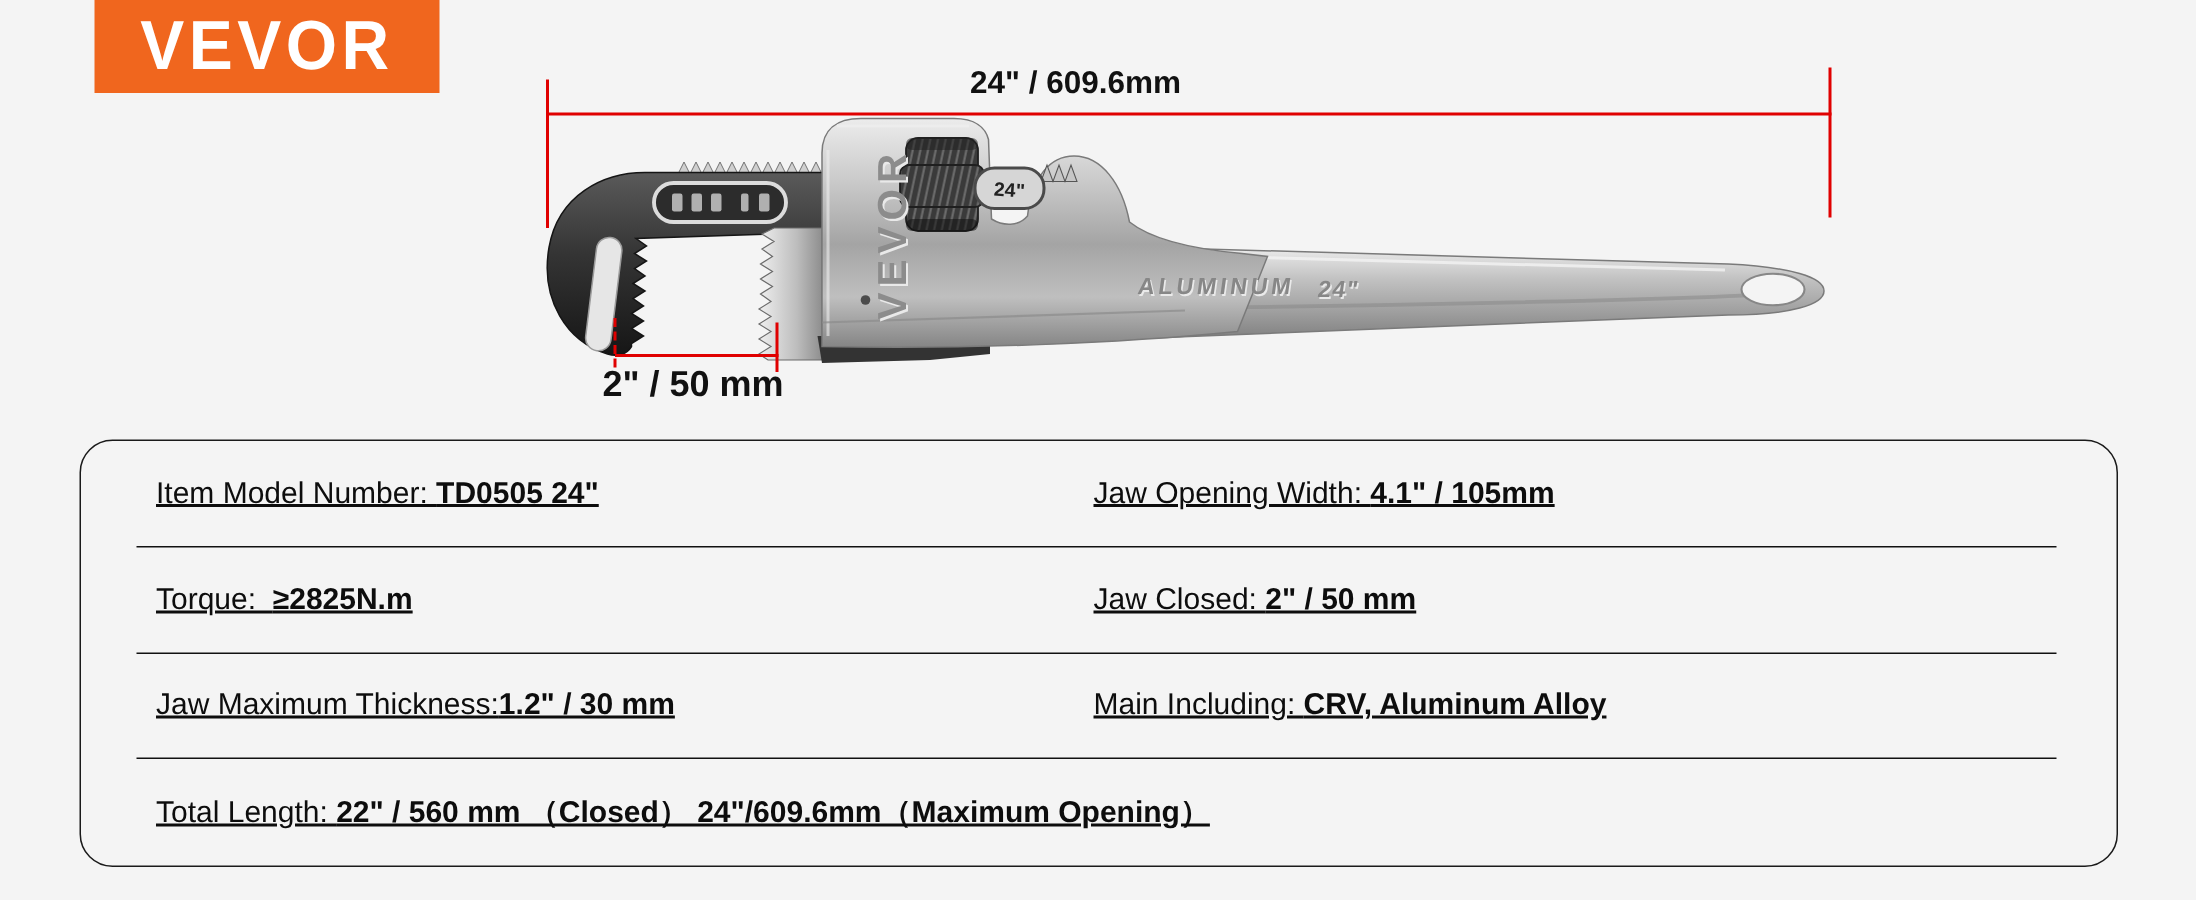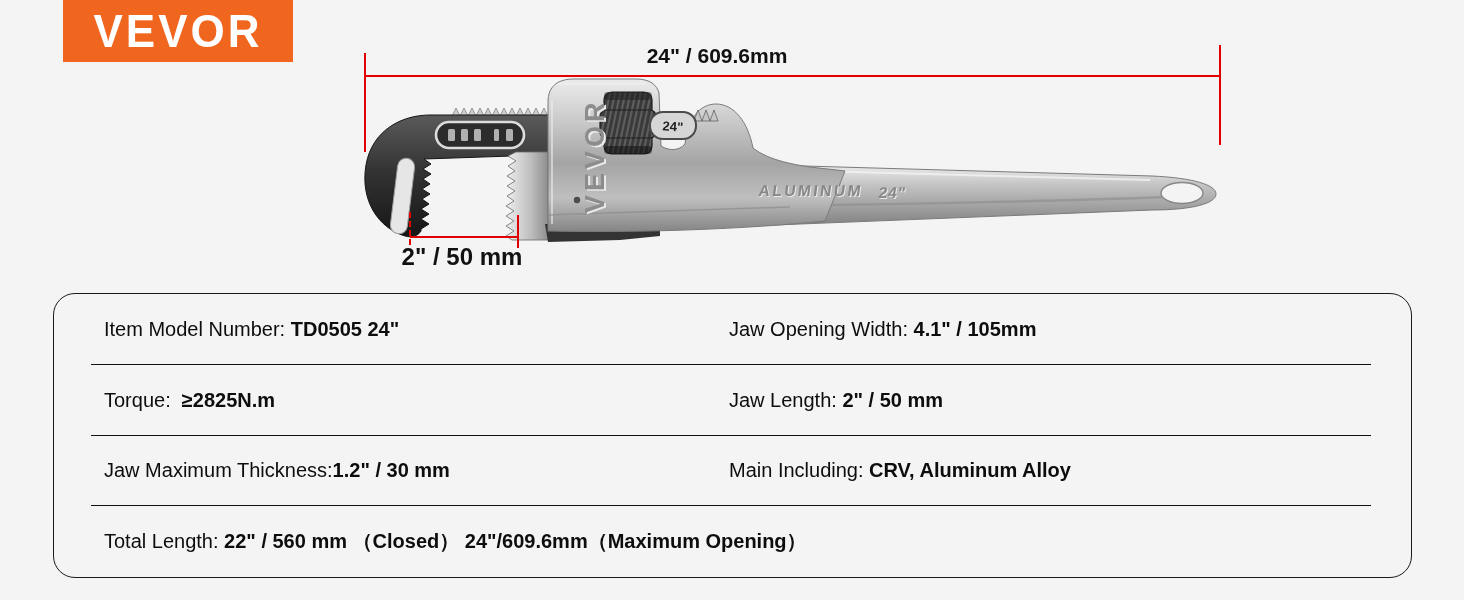--- a/index.html
+++ b/index.html
@@ -42,21 +42,21 @@
   .spec-row{
     flex:1;display:grid;grid-template-columns:625px 1fr;align-items:center;
     padding-left:50px;box-sizing:border-box;font-size:20px;position:relative;
   }
   .spec-row.full{grid-template-columns:1fr;}
   .spec-row .sep{
     position:absolute;bottom:0;left:37px;right:40px;height:0;
     border-bottom:1.6px solid #111;
   }
   .cell{white-space:nowrap;}
-  .cell .lbl,.cell b{white-space:pre;}
+  .cell .lbl,.cell b{white-space:pre;text-decoration:underline;}
 </style>
 </head>
 <body>
 
 <div class="logo">
   <span>VEVOR</span>
 </div>
 
 <div class="hero">
 
@@ -172,21 +172,21 @@
       <span class="lbl">Jaw Opening Width: </span><b>4.1" / 105mm</b>
     </div>
     <div class="sep"></div>
   </div>
 
   <div class="spec-row">
     <div class="cell">
       <span class="lbl">Torque:  </span><b>≥2825N.m</b>
     </div>
     <div class="cell">
-      <span class="lbl">Jaw Length: </span><b>2" / 50 mm</b>
+      <span class="lbl">Jaw Closed: </span><b>2" / 50 mm</b>
     </div>
     <div class="sep"></div>
   </div>
 
   <div class="spec-row">
     <div class="cell">
       <span class="lbl">Jaw Maximum Thickness:</span><b>1.2" / 30 mm</b>
     </div>
     <div class="cell">
       <span class="lbl">Main Including: </span><b>CRV, Aluminum Alloy</b>

